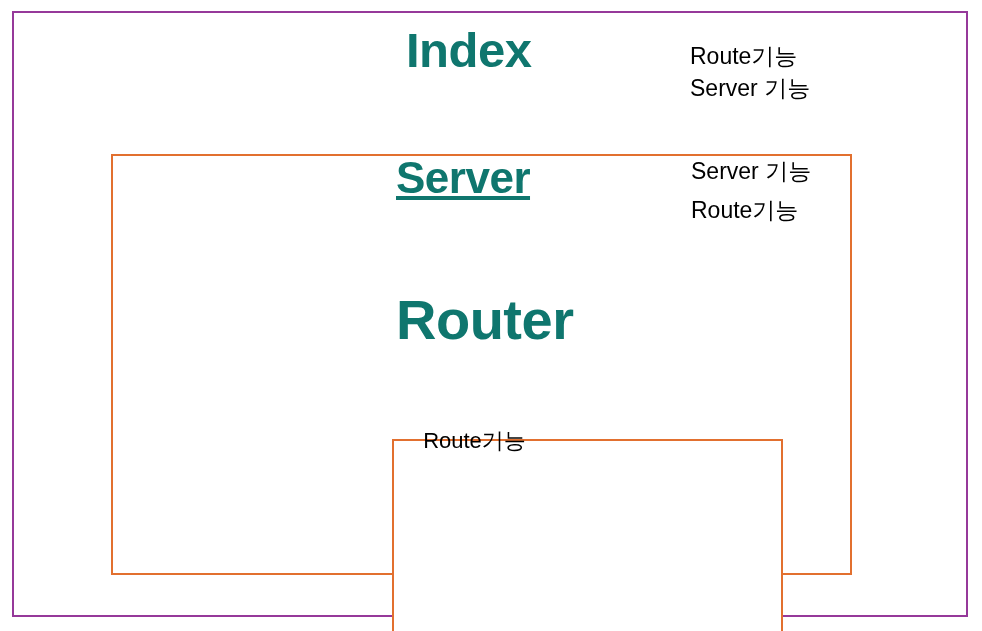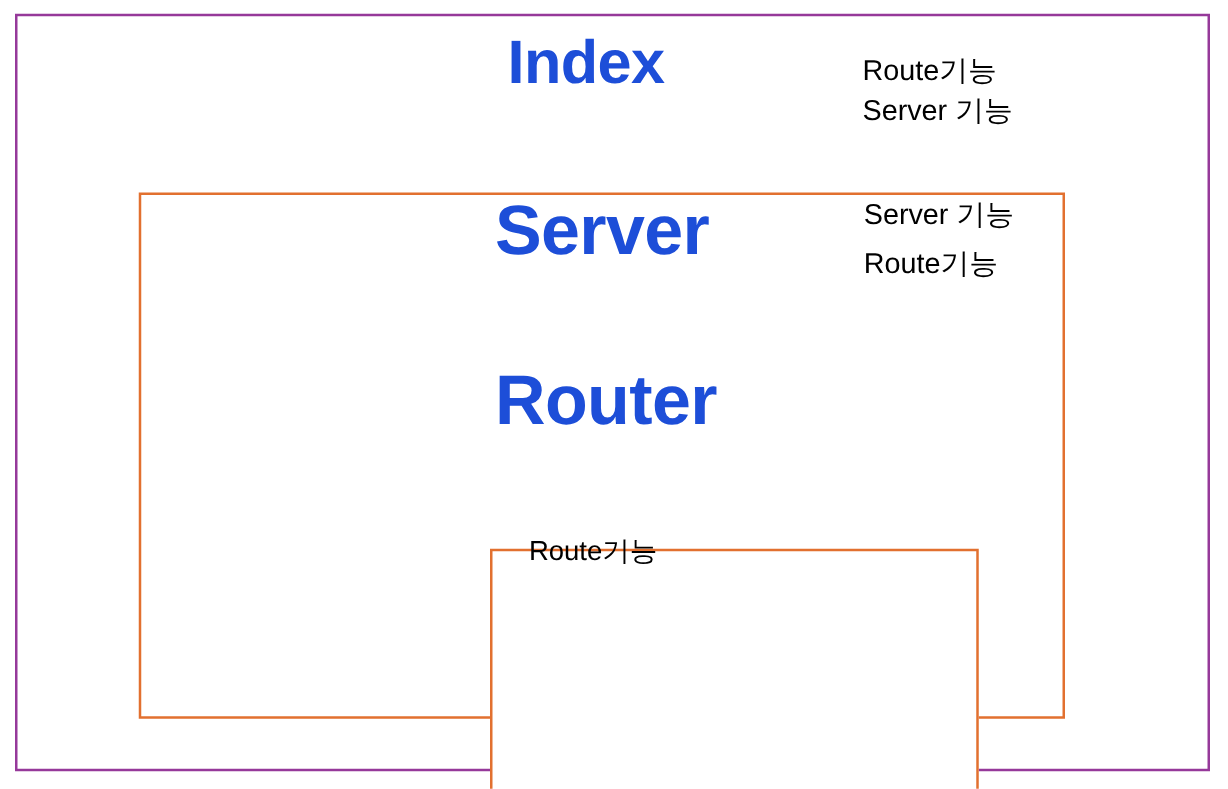--- a/index.html
+++ b/index.html
@@ -50,37 +50,38 @@
     height: 252px;
     border: 2px solid #e2702f;
     box-sizing: border-box;
     background: #ffffff;
   }
 
   
   .title {
     position: absolute;
     font-weight: bold;
-    color: #1d4ed8;
+    color: #0f766e;
     white-space: nowrap;
     letter-spacing: -0.5px;
   }
 
   .title-index {
     left: 406px;
     top: 26px;
     font-size: 49px;
     line-height: 1;
   }
 
   .title-server {
     left: 396px;
     top: 156px;
-    font-size: 56px;
+    font-size: 44px;
     line-height: 1;
+    text-decoration: underline;
   }
 
   .title-router {
     left: 396px;
     top: 292px;
     font-size: 56px;
     line-height: 1;
   }
 
   

